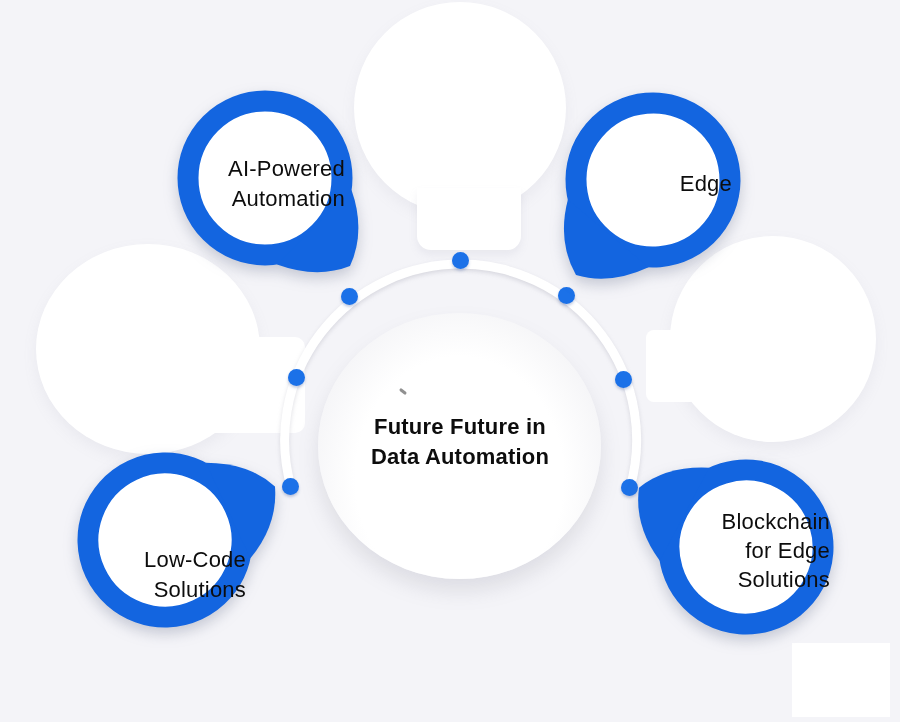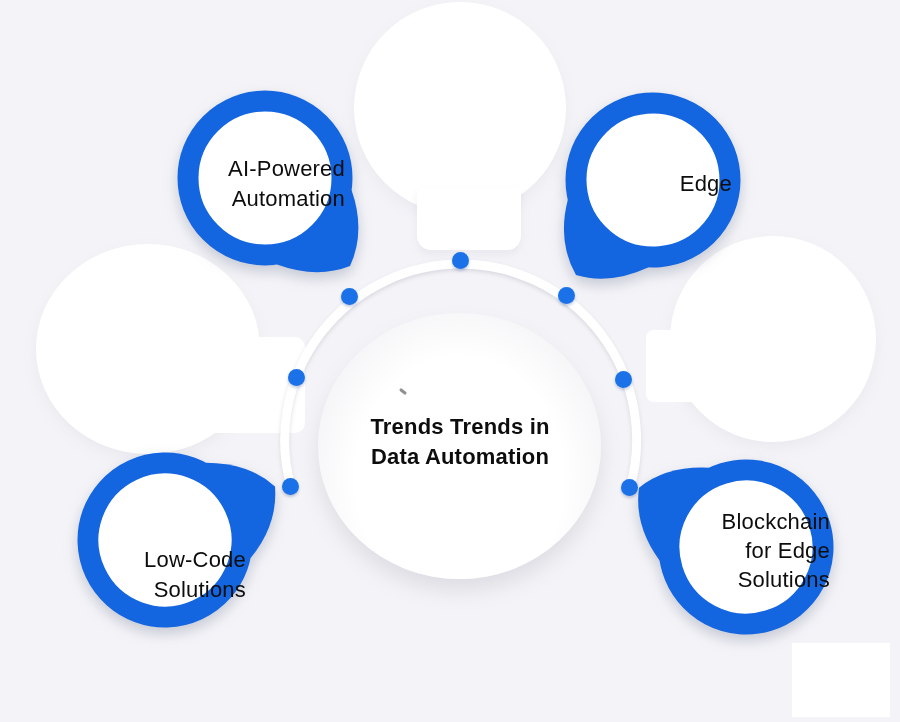--- a/index.html
+++ b/index.html
@@ -127,21 +127,21 @@
   <div class="dot" style="left:452px; top:252px;"></div>
   <div class="dot" style="left:558px; top:287px;"></div>
   <div class="dot" style="left:288px; top:369px;"></div>
   <div class="dot" style="left:615px; top:371px;"></div>
   <div class="dot" style="left:282px; top:478px;"></div>
   <div class="dot" style="left:621px; top:479px;"></div>
 
   <div class="center-node"></div>
   <div class="stray-mark"></div>
   <div class="center-text">
-    <span class="label-line">Trends Trends in</span>
+    <span class="label-line">Future Future in</span>
     <span class="label-line">Data Automation</span>
   </div>
 
   <div class="bubble bubble-ai" style="left:170px; top:83px;">
     <svg viewBox="0 0 210 210" aria-hidden="true">
       <circle cx="95" cy="95" r="77" fill="#ffffff" stroke="#1365e0" stroke-width="21"></circle>
       <path d="M 181.5 107 Q 196 148 180 183 Q 147 196 107 181.5 Z" fill="#1365e0"></path>
     </svg>
   </div>
 

